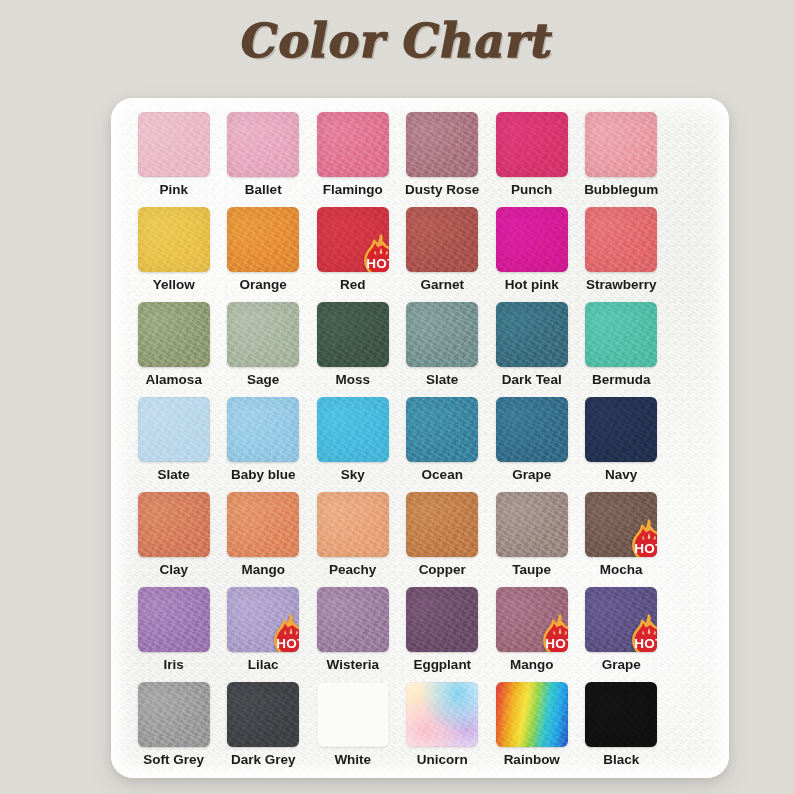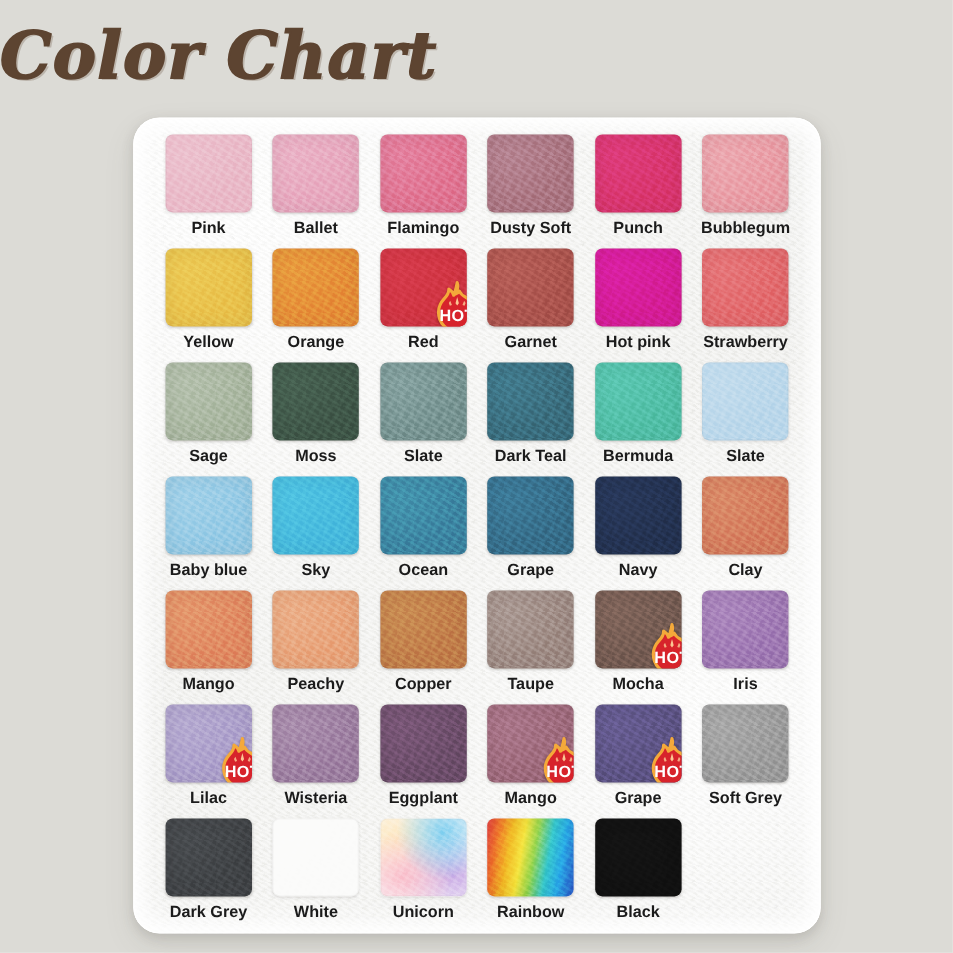--- a/index.html
+++ b/index.html
@@ -14,38 +14,38 @@
     overflow: hidden;
     position: relative;
   }
 
   
   #chart-title {
     position: absolute;
     top: 14px;
     left: 0;
     width: 794px;
-    text-align: left;
+    text-align: center;
     font-family: "DejaVu Serif", serif;
     font-style: italic;
     font-weight: bold;
-    font-size: 54px;
+    font-size: 46px;
     letter-spacing: 1px;
     color: #5d4431;
     text-shadow: 2px 2px 0 rgba(93,68,49,0.25);
     -webkit-text-stroke: 1.5px #5d4431;
     user-select: none;
   }
 
   
   #blanket {
     position: absolute;
     left: 111px;
     top: 98px;
-    width: 573px;
+    width: 618px;
     height: 680px;
     border-radius: 22px;
     background:
       radial-gradient(ellipse at 18% 12%, rgba(255,255,255,1) 0%, rgba(246,246,244,0.55) 38%, rgba(232,232,229,0) 72%),
       radial-gradient(ellipse at 84% 76%, rgba(255,255,255,0.95) 0%, rgba(240,240,237,0.4) 42%, rgba(225,225,221,0) 75%),
       linear-gradient(148deg, #ffffff 0%, #f4f4f2 26%, #ebebe8 50%, #f6f6f4 72%, #e9e9e6 100%);
     box-shadow:
       0 3px 10px rgba(90,85,78,0.18),
       0 10px 26px rgba(90,85,78,0.10),
       inset 0 0 34px rgba(255,255,255,0.9);
@@ -165,21 +165,21 @@
       <div class="cell">
         <div class="swatch" style="background: rgb(231, 166, 189);"></div>
         <div class="label">Ballet</div>
       </div>
       <div class="cell">
         <div class="swatch" style="background: rgb(224, 113, 143);"></div>
         <div class="label">Flamingo</div>
       </div>
       <div class="cell">
         <div class="swatch" style="background: rgb(169, 115, 127);"></div>
-        <div class="label">Dusty Soft</div>
+        <div class="label">Dusty Rose</div>
       </div>
       <div class="cell">
         <div class="swatch" style="background: rgb(216, 52, 107);"></div>
         <div class="label">Punch</div>
       </div>
       <div class="cell">
         <div class="swatch" style="background: rgb(233, 154, 163);"></div>
         <div class="label">Bubblegum</div>
       </div>
       <div class="cell">
@@ -210,20 +210,24 @@
       </div>
       <div class="cell">
         <div class="swatch" style="background: rgb(212, 28, 147);"></div>
         <div class="label">Hot pink</div>
       </div>
       <div class="cell">
         <div class="swatch" style="background: rgb(226, 103, 106);"></div>
         <div class="label">Strawberry</div>
       </div>
       <div class="cell">
+        <div class="swatch" style="background: rgb(141, 155, 115);"></div>
+        <div class="label">Alamosa</div>
+      </div>
+      <div class="cell">
         <div class="swatch" style="background: rgb(167, 181, 158);"></div>
         <div class="label">Sage</div>
       </div>
       <div class="cell">
         <div class="swatch" style="background: rgb(62, 85, 71);"></div>
         <div class="label">Moss</div>
       </div>
       <div class="cell">
         <div class="swatch" style="background: rgb(116, 145, 143);"></div>
         <div class="label">Slate</div>

